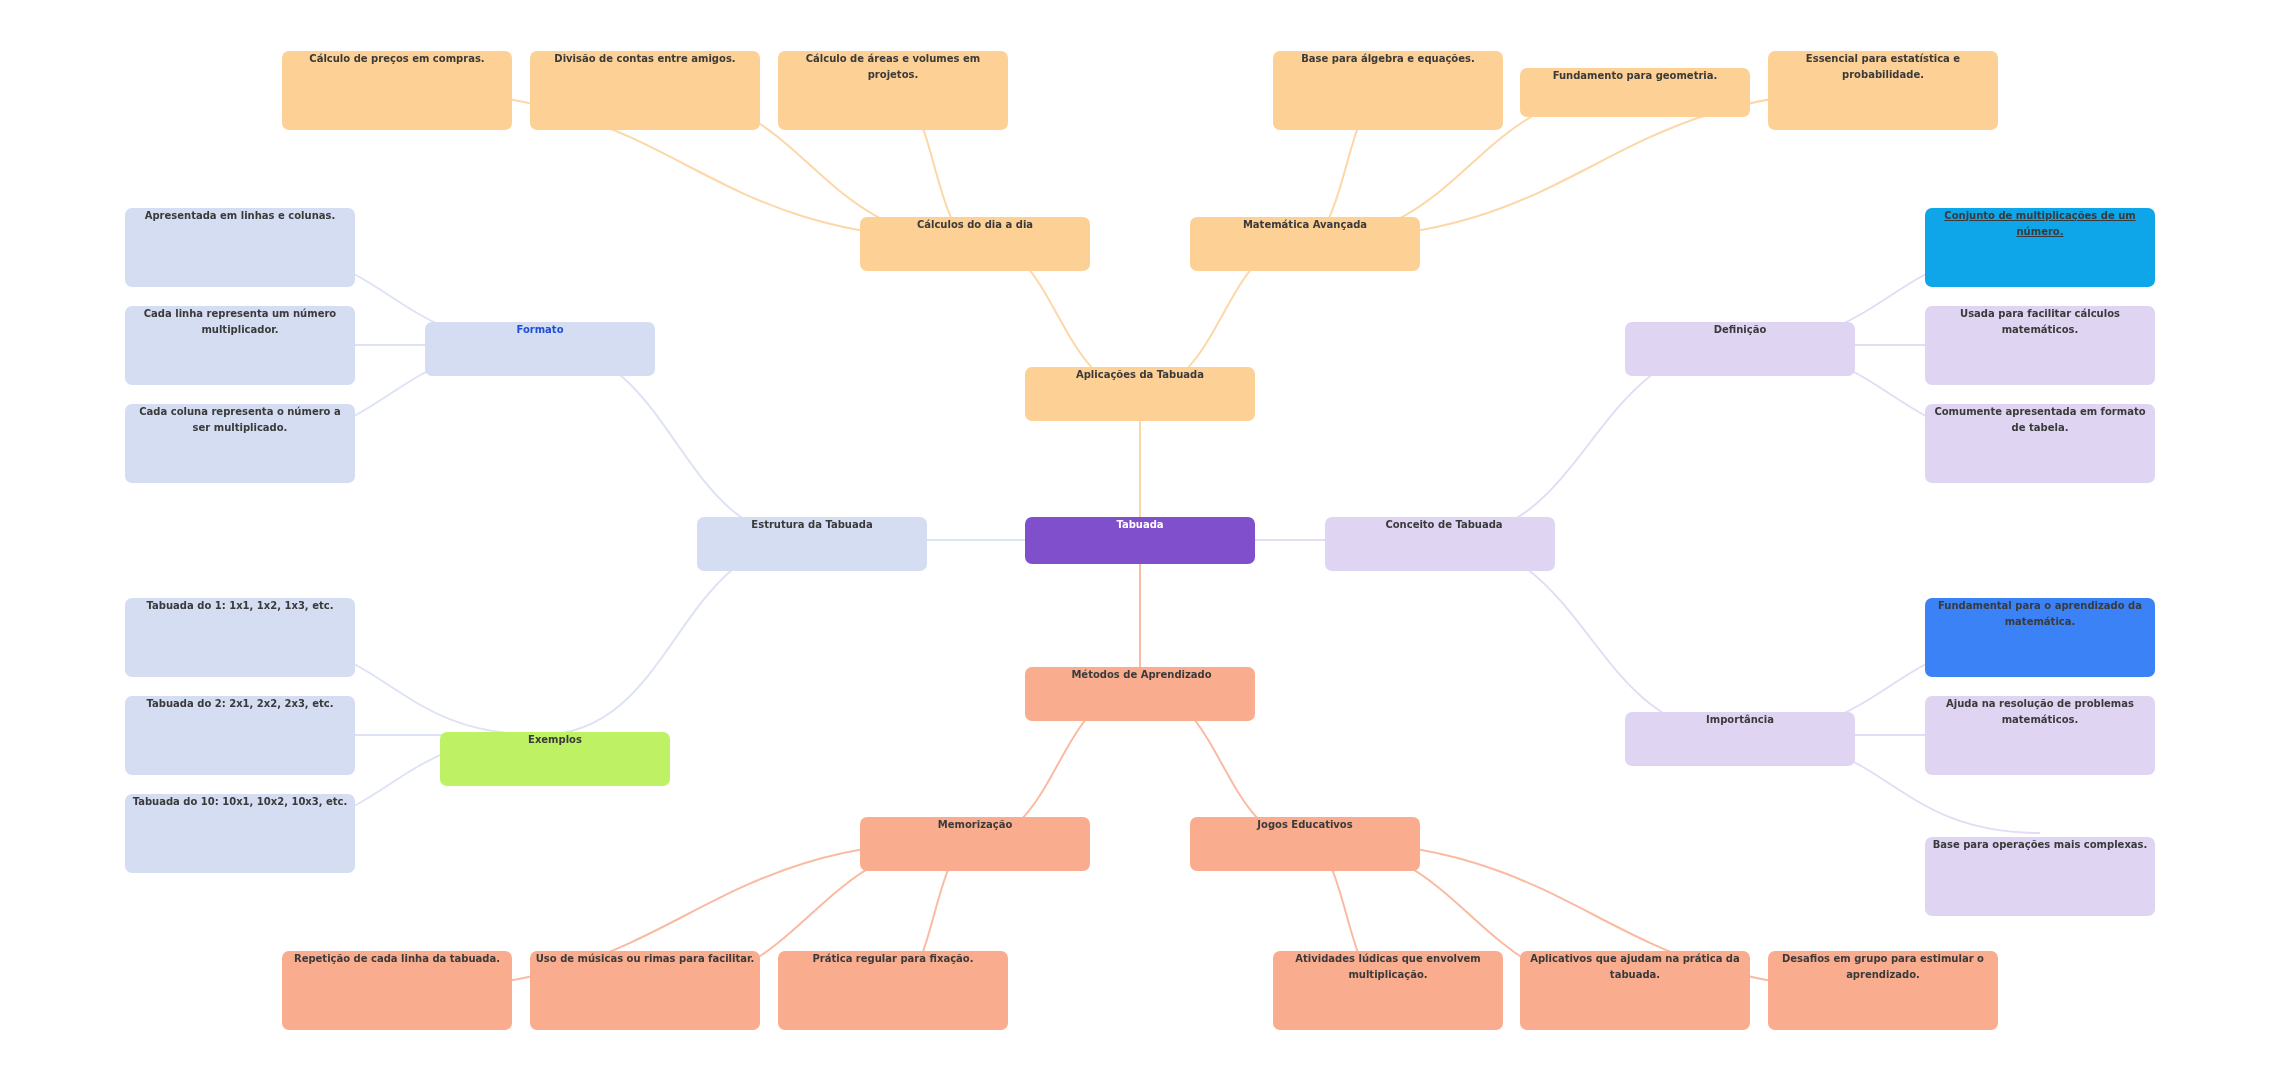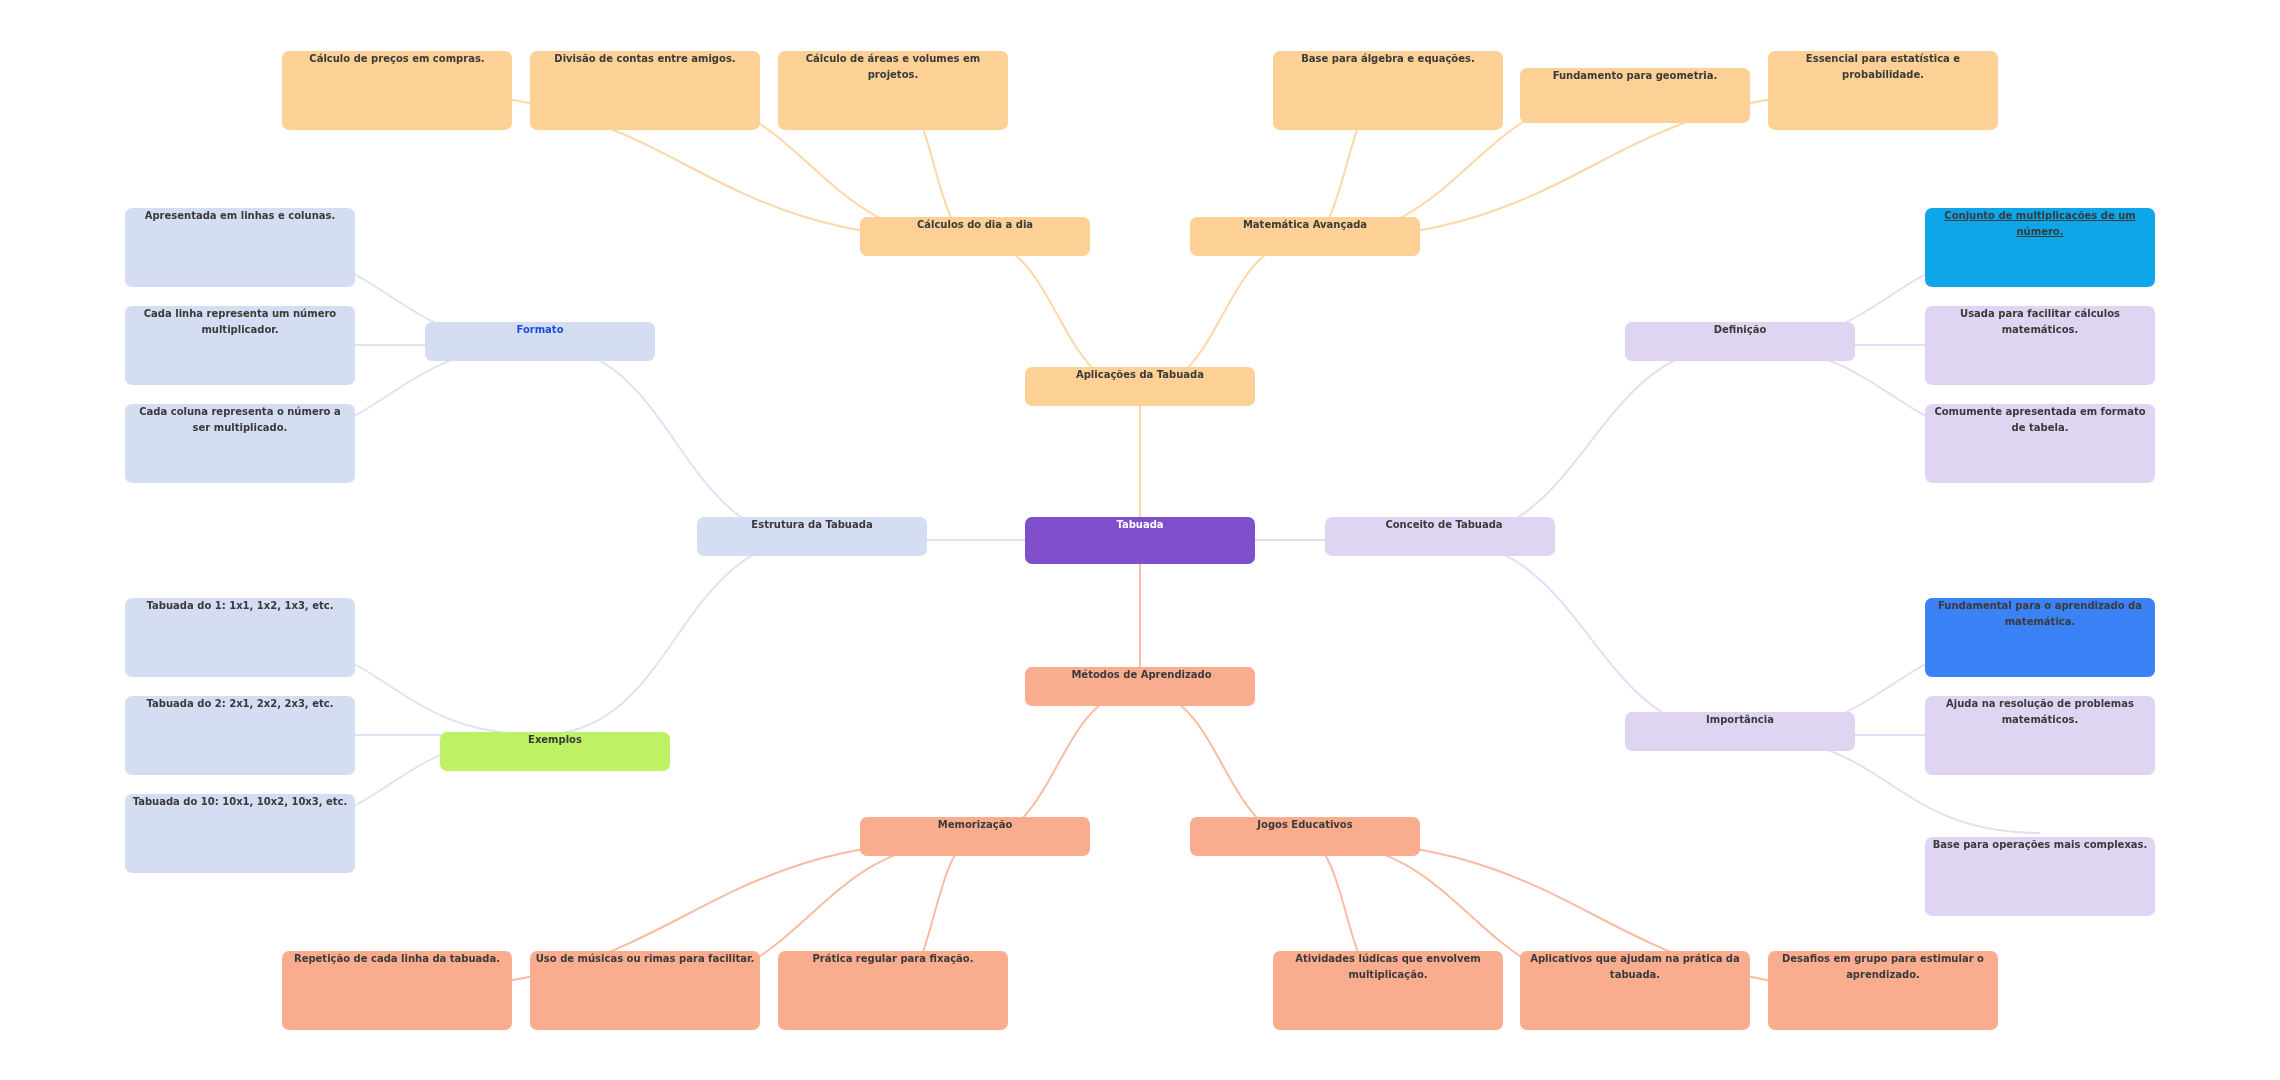--- a/index.html
+++ b/index.html
@@ -6,23 +6,23 @@
   body { width: 2280px; height: 1080px; position: relative; overflow: hidden; font-family: "DejaVu Sans", sans-serif; }
   #canvas { position: absolute; left: 0; top: 0; width: 2280px; height: 1080px; }
   #links { position: absolute; left: 0; top: 0; width: 2280px; height: 1080px; }
   .node {
     position: absolute; box-sizing: border-box; width: 230px;
     display: flex; align-items: flex-start; justify-content: center; text-align: center;
     border-radius: 7px; font-weight: bold; font-size: 10px; line-height: 16.5px;
     color: #3a3a3a; padding: 0 4px; cursor: pointer;
   }
   .node.level0 { height: 47px; color: #ffffff; }
-  .node.level1, .node.level2 { height: 39px; }
+  .node.level1, .node.level2 { height: 54px; }
   .node.leaf { height: 79px; padding-bottom: 2px; }
-  .node.leaf.single { height: 55px; padding-bottom: 0; }
+  .node.leaf.single { height: 49px; padding-bottom: 0; }
   .node span { display: block; }
 </style>
 </head>
 <body>
 
 <div id="canvas">
   <svg id="links" xmlns="http://www.w3.org/2000/svg">
       <path d="M1140,540 C1140,540 1140,390 1140,390" fill="none" stroke="#FDD7A8" stroke-width="2"></path>
       <path d="M1140,390 C1057.5,390 1057.5,240 975,240" fill="none" stroke="#FDD7A8" stroke-width="2"></path>
       <path d="M975,240 C686,240 686,90 397,90" fill="none" stroke="#FDD7A8" stroke-width="2"></path>

